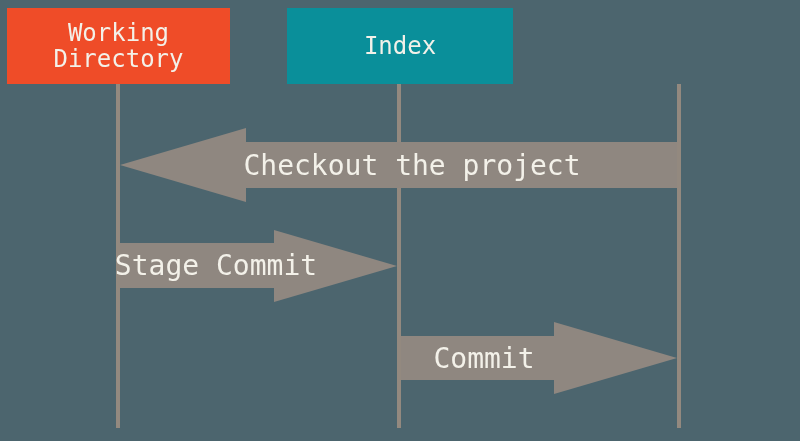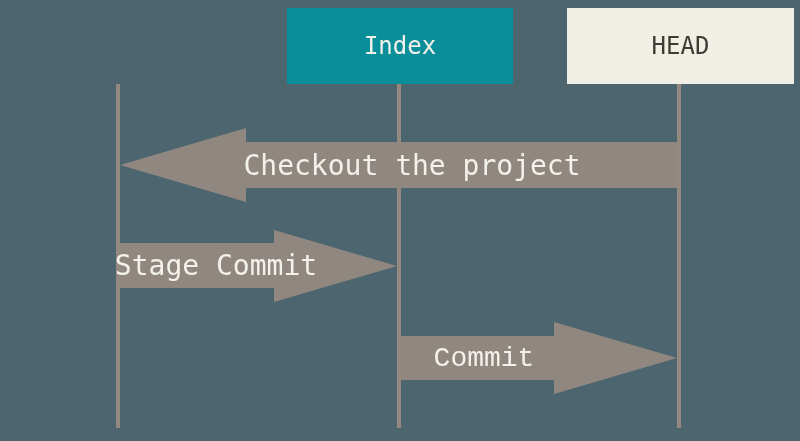--- a/index.html
+++ b/index.html
@@ -88,32 +88,32 @@
   #stage-label { left: 134px; top: 243px; width: 164px; height: 45px; }
 
   
   #commit-body { left: 401px; top: 336px; width: 153px; height: 44px; }
   #commit-head {
     left: 554px; top: 322px;
     border-top: 36px solid transparent;
     border-bottom: 36px solid transparent;
     border-left: 123px solid var(--c-arrow, #8F8780);
   }
-  #commit-label { left: 438px; top: 336px; width: 92px; height: 44px; font-family: Liberation Mono, monospace; }
+  #commit-label { left: 438px; top: 336px; width: 92px; height: 44px; }
 </style>
 </head>
 <body>
 
 <div id="canvas">
 
+  <div class="box" id="box-working">
+    <span class="box-label">Working Directory</span>
+  </div>
   <div class="box" id="box-index">
     <span class="box-label">Index</span>
-  </div>
-  <div class="box" id="box-head">
-    <span class="box-label">HEAD</span>
   </div>
 
   <div class="vline" id="line-working"></div>
   <div class="vline" id="line-index"></div>
   <div class="vline" id="line-head"></div>
 
   <div>
     <div class="arrow-head" id="checkout-head"></div>
     <div class="arrow-body" id="checkout-body"></div>
     <div class="arrow-label" id="checkout-label">Checkout the project</div>

